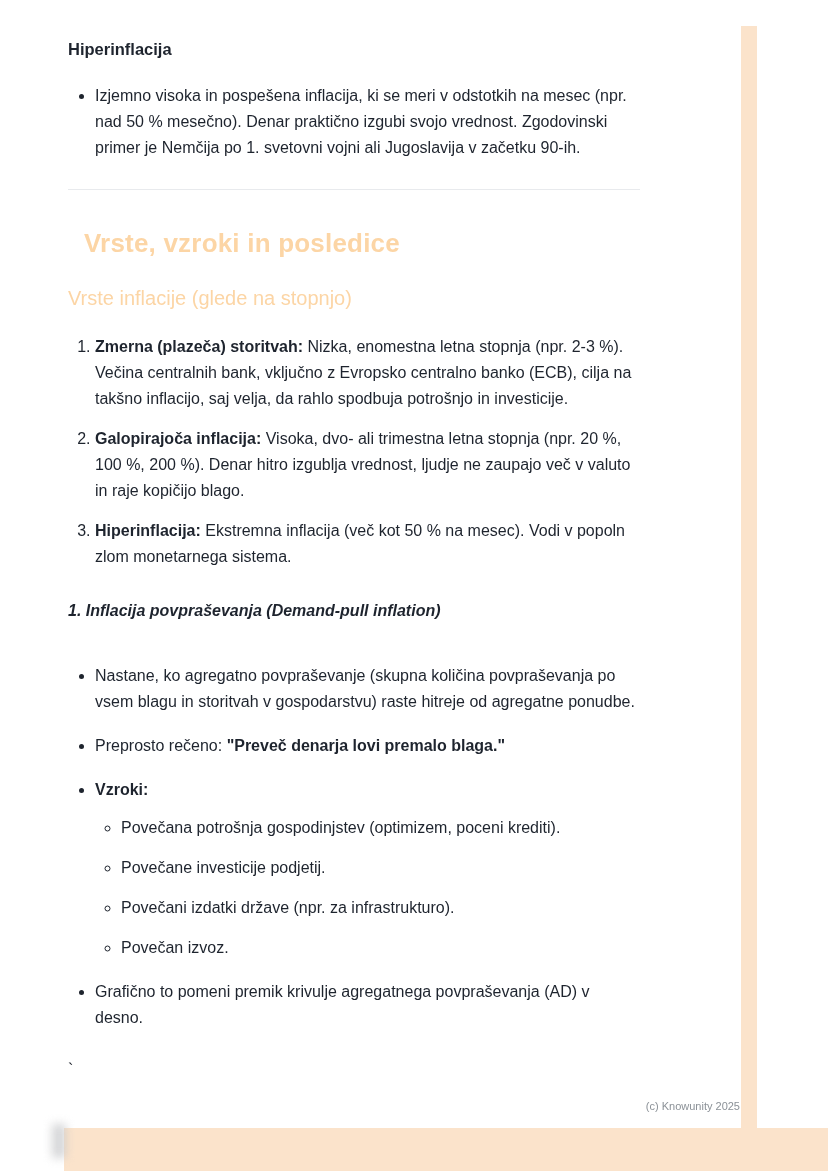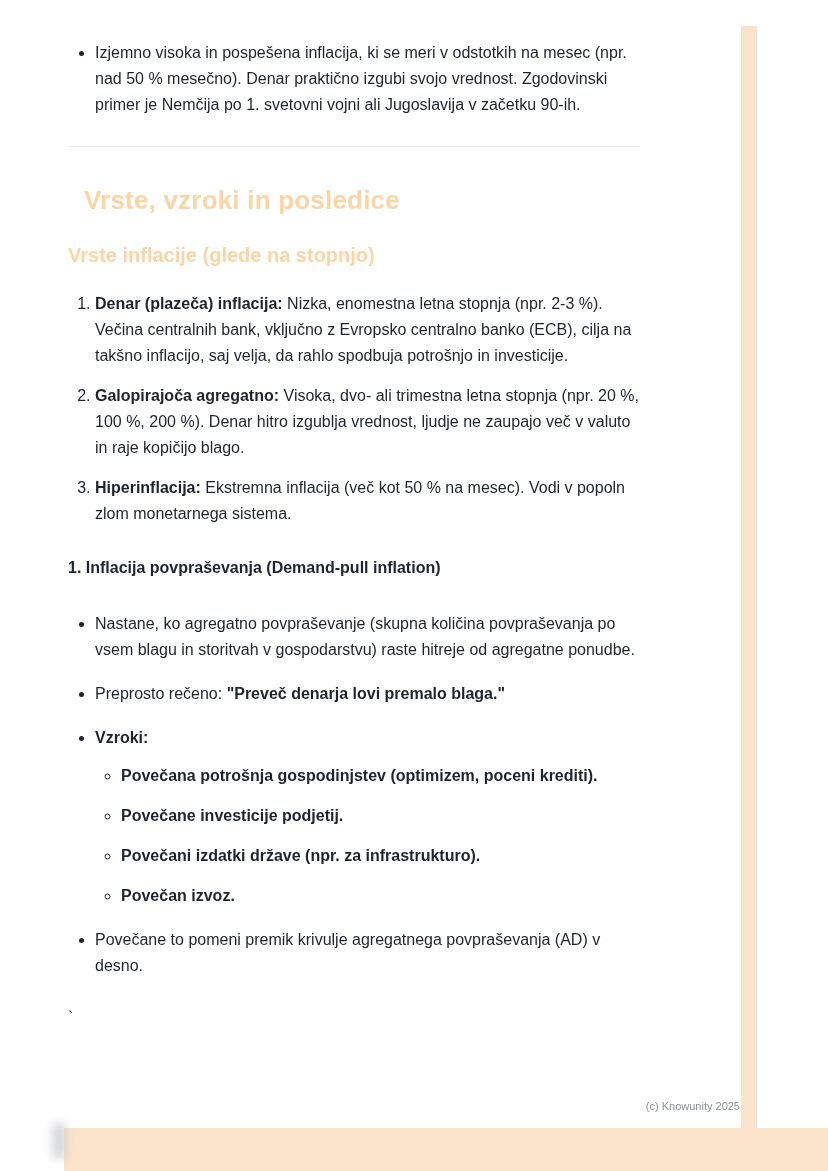--- a/index.html
+++ b/index.html
@@ -47,21 +47,21 @@
 
   h1.accent {
     font-size: 26px;
     font-weight: 700;
     margin: 38px 0 0 16px;
     color: var(--accent-heading, #fcd5a5);
     letter-spacing: 0.2px;
   }
   h2.accent {
     font-size: 20px;
-    font-weight: 700;
+    font-weight: 400;
     margin: 28px 0 0 0;
     color: var(--accent-heading, #fcd5a5);
   }
 
   ol.types {
     margin: 24px 0 0 0;
     padding-left: 27px;
   }
   ol.types > li {
     margin-bottom: 14px;
@@ -69,36 +69,36 @@
   }
 
   p.intro {
     margin: 26px 0 0 0;
     line-height: 26px;
   }
   p.demand-title {
     margin: 28px 0 0 0;
     line-height: 26px;
     font-weight: 700;
+    font-style: italic;
   }
 
   ul.causes {
-    margin: 30px 0 0 0;
+    margin: 39px 0 0 0;
     padding-left: 27px;
     list-style: disc;
   }
   ul.causes > li {
     margin-bottom: 18px;
     line-height: 26px;
   }
   ul.sub {
     list-style: circle;
     margin: 12px 0 0 0;
     padding-left: 26px;
-    font-weight: bold;
   }
   ul.sub > li {
     margin-bottom: 14px;
     line-height: 26px;
   }
 
   p.stray {
     margin: 26px 0 0 0;
     line-height: 26px;
   }
@@ -139,37 +139,38 @@
     margin-left: 36px;
   }
 </style>
 </head>
 <body>
 
 <div>
 
   <div class="content">
 
+    <h3 class="sub-bold">Hiperinflacija</h3>
 
     <ul class="bullets">
       <li>Izjemno visoka in pospešena inflacija, ki se meri v odstotkih na mesec (npr. nad 50 % mesečno). Denar praktično izgubi svojo vrednost. Zgodovinski primer je Nemčija po 1. svetovni vojni ali Jugoslavija v začetku 90-ih.</li>
     </ul>
 
     <hr class="divider">
 
     <h1 class="accent">Vrste, vzroki in posledice</h1>
 
     <h2 class="accent">Vrste inflacije (glede na stopnjo)</h2>
 
     <ol class="types">
       <li>
-        <strong>Denar (plazeča) inflacija:</strong><span> Nizka, enomestna letna stopnja (npr. 2-3 %). Večina centralnih bank, vključno z Evropsko centralno banko (ECB), cilja na takšno inflacijo, saj velja, da rahlo spodbuja potrošnjo in investicije.</span>
-      </li>
-      <li>
-        <strong>Galopirajoča agregatno:</strong><span> Visoka, dvo- ali trimestna letna stopnja (npr. 20 %, 100 %, 200 %). Denar hitro izgublja vrednost, ljudje ne zaupajo več v valuto in raje kopičijo blago.</span>
+        <strong>Zmerna (plazeča) storitvah:</strong><span> Nizka, enomestna letna stopnja (npr. 2-3 %). Večina centralnih bank, vključno z Evropsko centralno banko (ECB), cilja na takšno inflacijo, saj velja, da rahlo spodbuja potrošnjo in investicije.</span>
+      </li>
+      <li>
+        <strong>Galopirajoča inflacija:</strong><span> Visoka, dvo- ali trimestna letna stopnja (npr. 20 %, 100 %, 200 %). Denar hitro izgublja vrednost, ljudje ne zaupajo več v valuto in raje kopičijo blago.</span>
       </li>
       <li>
         <strong>Hiperinflacija:</strong><span> Ekstremna inflacija (več kot 50 % na mesec). Vodi v popoln zlom monetarnega sistema.</span>
       </li>
     </ol>
 
 
 
     <p class="demand-title">1. Inflacija povpraševanja (Demand-pull inflation)</p>
 
@@ -180,21 +181,21 @@
       </li>
       <li>
         <strong>Vzroki:</strong>
         <ul class="sub">
           <li>Povečana potrošnja gospodinjstev (optimizem, poceni krediti).</li>
           <li>Povečane investicije podjetij.</li>
           <li>Povečani izdatki države (npr. za infrastrukturo).</li>
           <li>Povečan izvoz.</li>
         </ul>
       </li>
-      <li>Povečane to pomeni premik krivulje agregatnega povpraševanja (AD) v desno.</li>
+      <li>Grafično to pomeni premik krivulje agregatnega povpraševanja (AD) v desno.</li>
     </ul>
 
     <p class="stray">`</p>
 
   </div>
 
   <div class="edge-right"></div>
   <div class="edge-bottom"></div>
   <div class="corner-shadow"></div>
 

